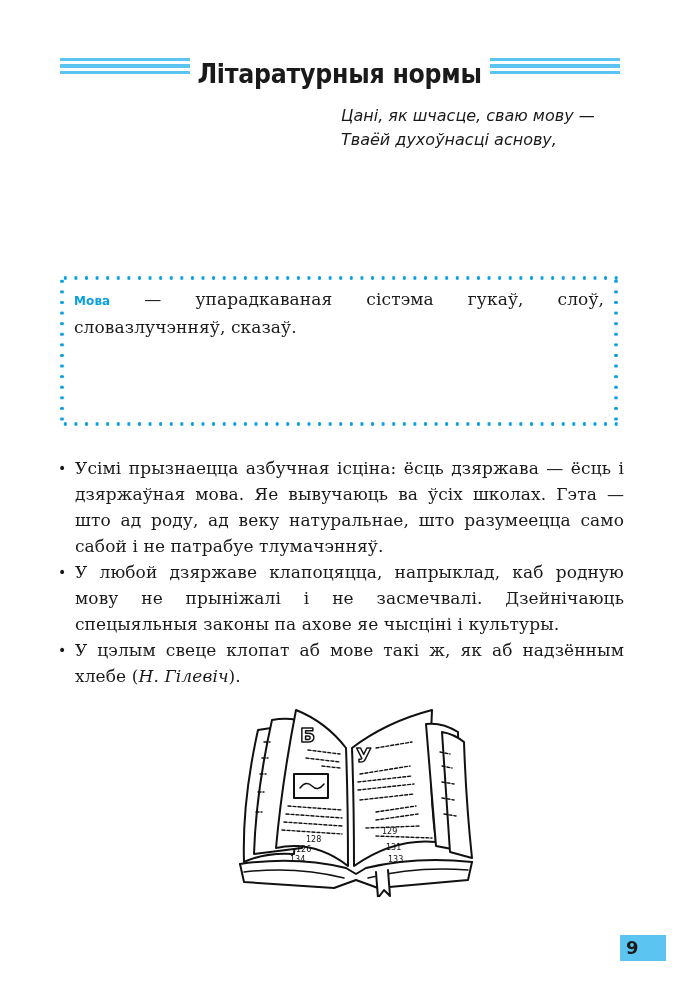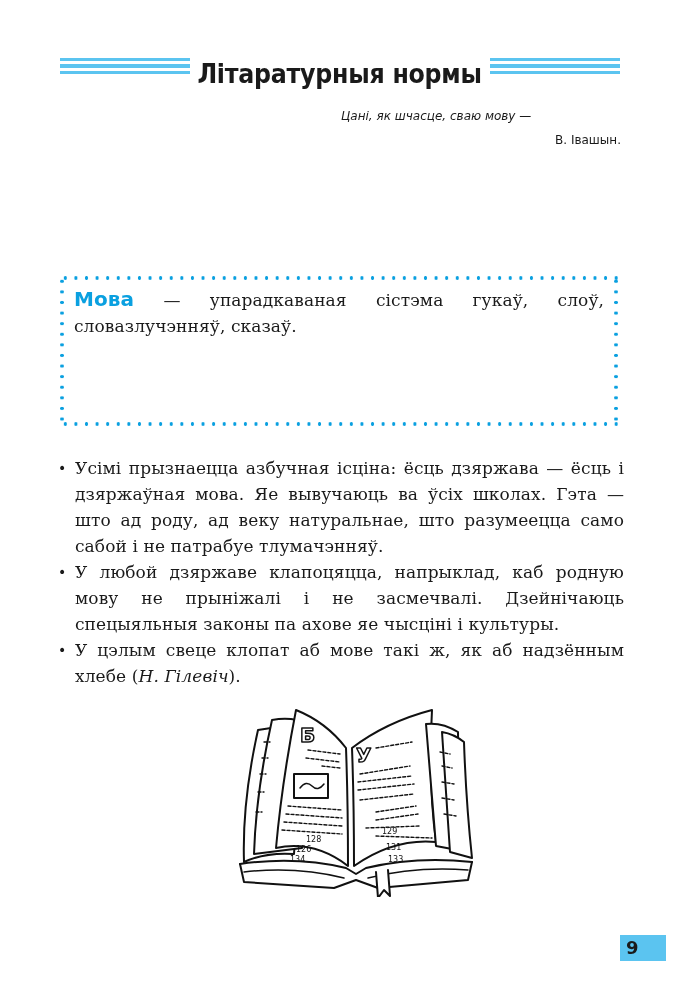--- a/index.html
+++ b/index.html
@@ -6,36 +6,36 @@
   body { width: 700px; height: 1000px; position: relative; overflow: hidden; font-family: "DejaVu Serif", "Liberation Serif", serif; color: #1a1a1a; }
 
   .title-row { position: absolute; top: 58px; left: 60px; width: 560px; height: 40px; display: flex; align-items: flex-start; }
   .bars { flex: 1; height: 16px; position: relative; }
   .bars span { position: absolute; left: 0; right: 0; background: #5bc4f0; }
   .bars .b1 { top: 0; height: 3px; }
   .bars .b2 { top: 6px; height: 4px; }
   .bars .b3 { top: 13px; height: 3px; }
   .title { font-family: "DejaVu Sans", "Liberation Sans", sans-serif; font-weight: bold; font-size: 27px; color: #1a1a1a; padding: 0 6px; white-space: nowrap; letter-spacing: -0.3px; transform: scaleX(0.88); transform-origin: center; margin: 0 -18px; }
 
-  .epigraph { position: absolute; top: 104px; left: 341px; width: 280px; font-family: "DejaVu Sans", "Liberation Sans", sans-serif; font-size: 12px; line-height: 24px; }
+  .epigraph { position: absolute; top: 104px; left: 341px; width: 280px; font-family: "DejaVu Sans", "Liberation Sans", sans-serif; font-size: 16px; line-height: 24px; }
   .epigraph .line { font-style: italic; display: block; white-space: nowrap; }
   .epigraph .author { display: block; text-align: right; margin-right: 0; font-style: normal; }
 
   .defbox { position: absolute; top: 276px; left: 60px; width: 558px; height: 150px; box-sizing: border-box; padding: 10px 14px 0 14px;
     background-image:
       radial-gradient(circle, #0aa0e0 1.6px, transparent 2px),
       radial-gradient(circle, #0aa0e0 1.6px, transparent 2px),
       radial-gradient(circle, #0aa0e0 1.6px, transparent 2px),
       radial-gradient(circle, #0aa0e0 1.6px, transparent 2px);
     background-size: 10.6px 4px, 10.6px 4px, 4px 10.6px, 4px 10.6px;
     background-position: 0 0, 0 100%, 0 0, 100% 0;
     background-repeat: repeat-x, repeat-x, repeat-y, repeat-y;
   }
   .defbox p { margin: 0; font-size: 17px; line-height: 26px; text-align: justify; letter-spacing: 0.1px; }
-  .term { font-family: "DejaVu Sans", "Liberation Sans", sans-serif; font-weight: bold; color: #0aa0e0; font-size: 20px; margin-top: 40px; }
+  .term { font-family: "DejaVu Sans", "Liberation Sans", sans-serif; font-weight: bold; color: #0aa0e0; font-size: 12px; margin-top: 40px; }
 
   .bullets { position: absolute; top: 455px; left: 58px; width: 566px; margin: 0; padding: 0; list-style: none; }
   .bullets li { position: relative; padding-left: 17px; font-size: 17px; line-height: 26px; text-align: justify; letter-spacing: 0.1px; }
   .bullets li .dot { position: absolute; left: 0; top: 0; font-family: "DejaVu Sans", sans-serif; font-size: 14px; }
   .cite { font-style: italic; }
 
   .book { position: absolute; top: 702px; left: 236px; width: 240px; height: 195px; }
 
   .pagenum { position: absolute; top: 935px; left: 620px; width: 46px; height: 26px; background: #5bc4f0; font-family: "DejaVu Sans", "Liberation Sans", sans-serif; font-weight: bold; font-size: 18px; line-height: 26px; padding-left: 6px; box-sizing: border-box; color: #1a1a1a; }
 </style>
@@ -51,21 +51,21 @@
   <div class="title">Літаратурныя нормы</div>
   <div class="bars">
       <span class="b1"></span>
       <span class="b2"></span>
       <span class="b3"></span>
     </div>
 </div>
 
 <div class="epigraph">
   <span class="line">Цані, як шчасце, сваю мову —</span>
-  <span class="author">В. Івашын.</span>
+  <span class="line">Тваёй духоўнасці аснову,</span>
 </div>
 
 <div class="defbox">
   <p><span class="term">Мова</span><span> — упарадкаваная сістэма гукаў, слоў, словазлучэнняў, сказаў.</span></p>
 </div>
 
 <ul class="bullets">
   <li><span class="dot">•</span><span>Усімі прызнаецца азбучная ісціна: ёсць дзяржава — ёсць і дзяржаўная мова. Яе вывучаюць ва ўсіх школах. Гэта — што ад роду, ад веку натуральнае, што разумеецца само сабой і не патрабуе тлумачэнняў.</span></li>
   <li><span class="dot">•</span><span>У любой дзяржаве клапоцяцца, напрыклад, каб родную мову не прыніжалі і не засмечвалі. Дзейнічаюць спецыяльныя законы па ахове яе чысціні і культуры.</span></li>
   <li><span class="dot">•</span><span>У цэлым свеце клопат аб мове такі ж, як аб надзённым хлебе (</span><span class="cite">Н. Гілевіч</span><span>).</span></li>

